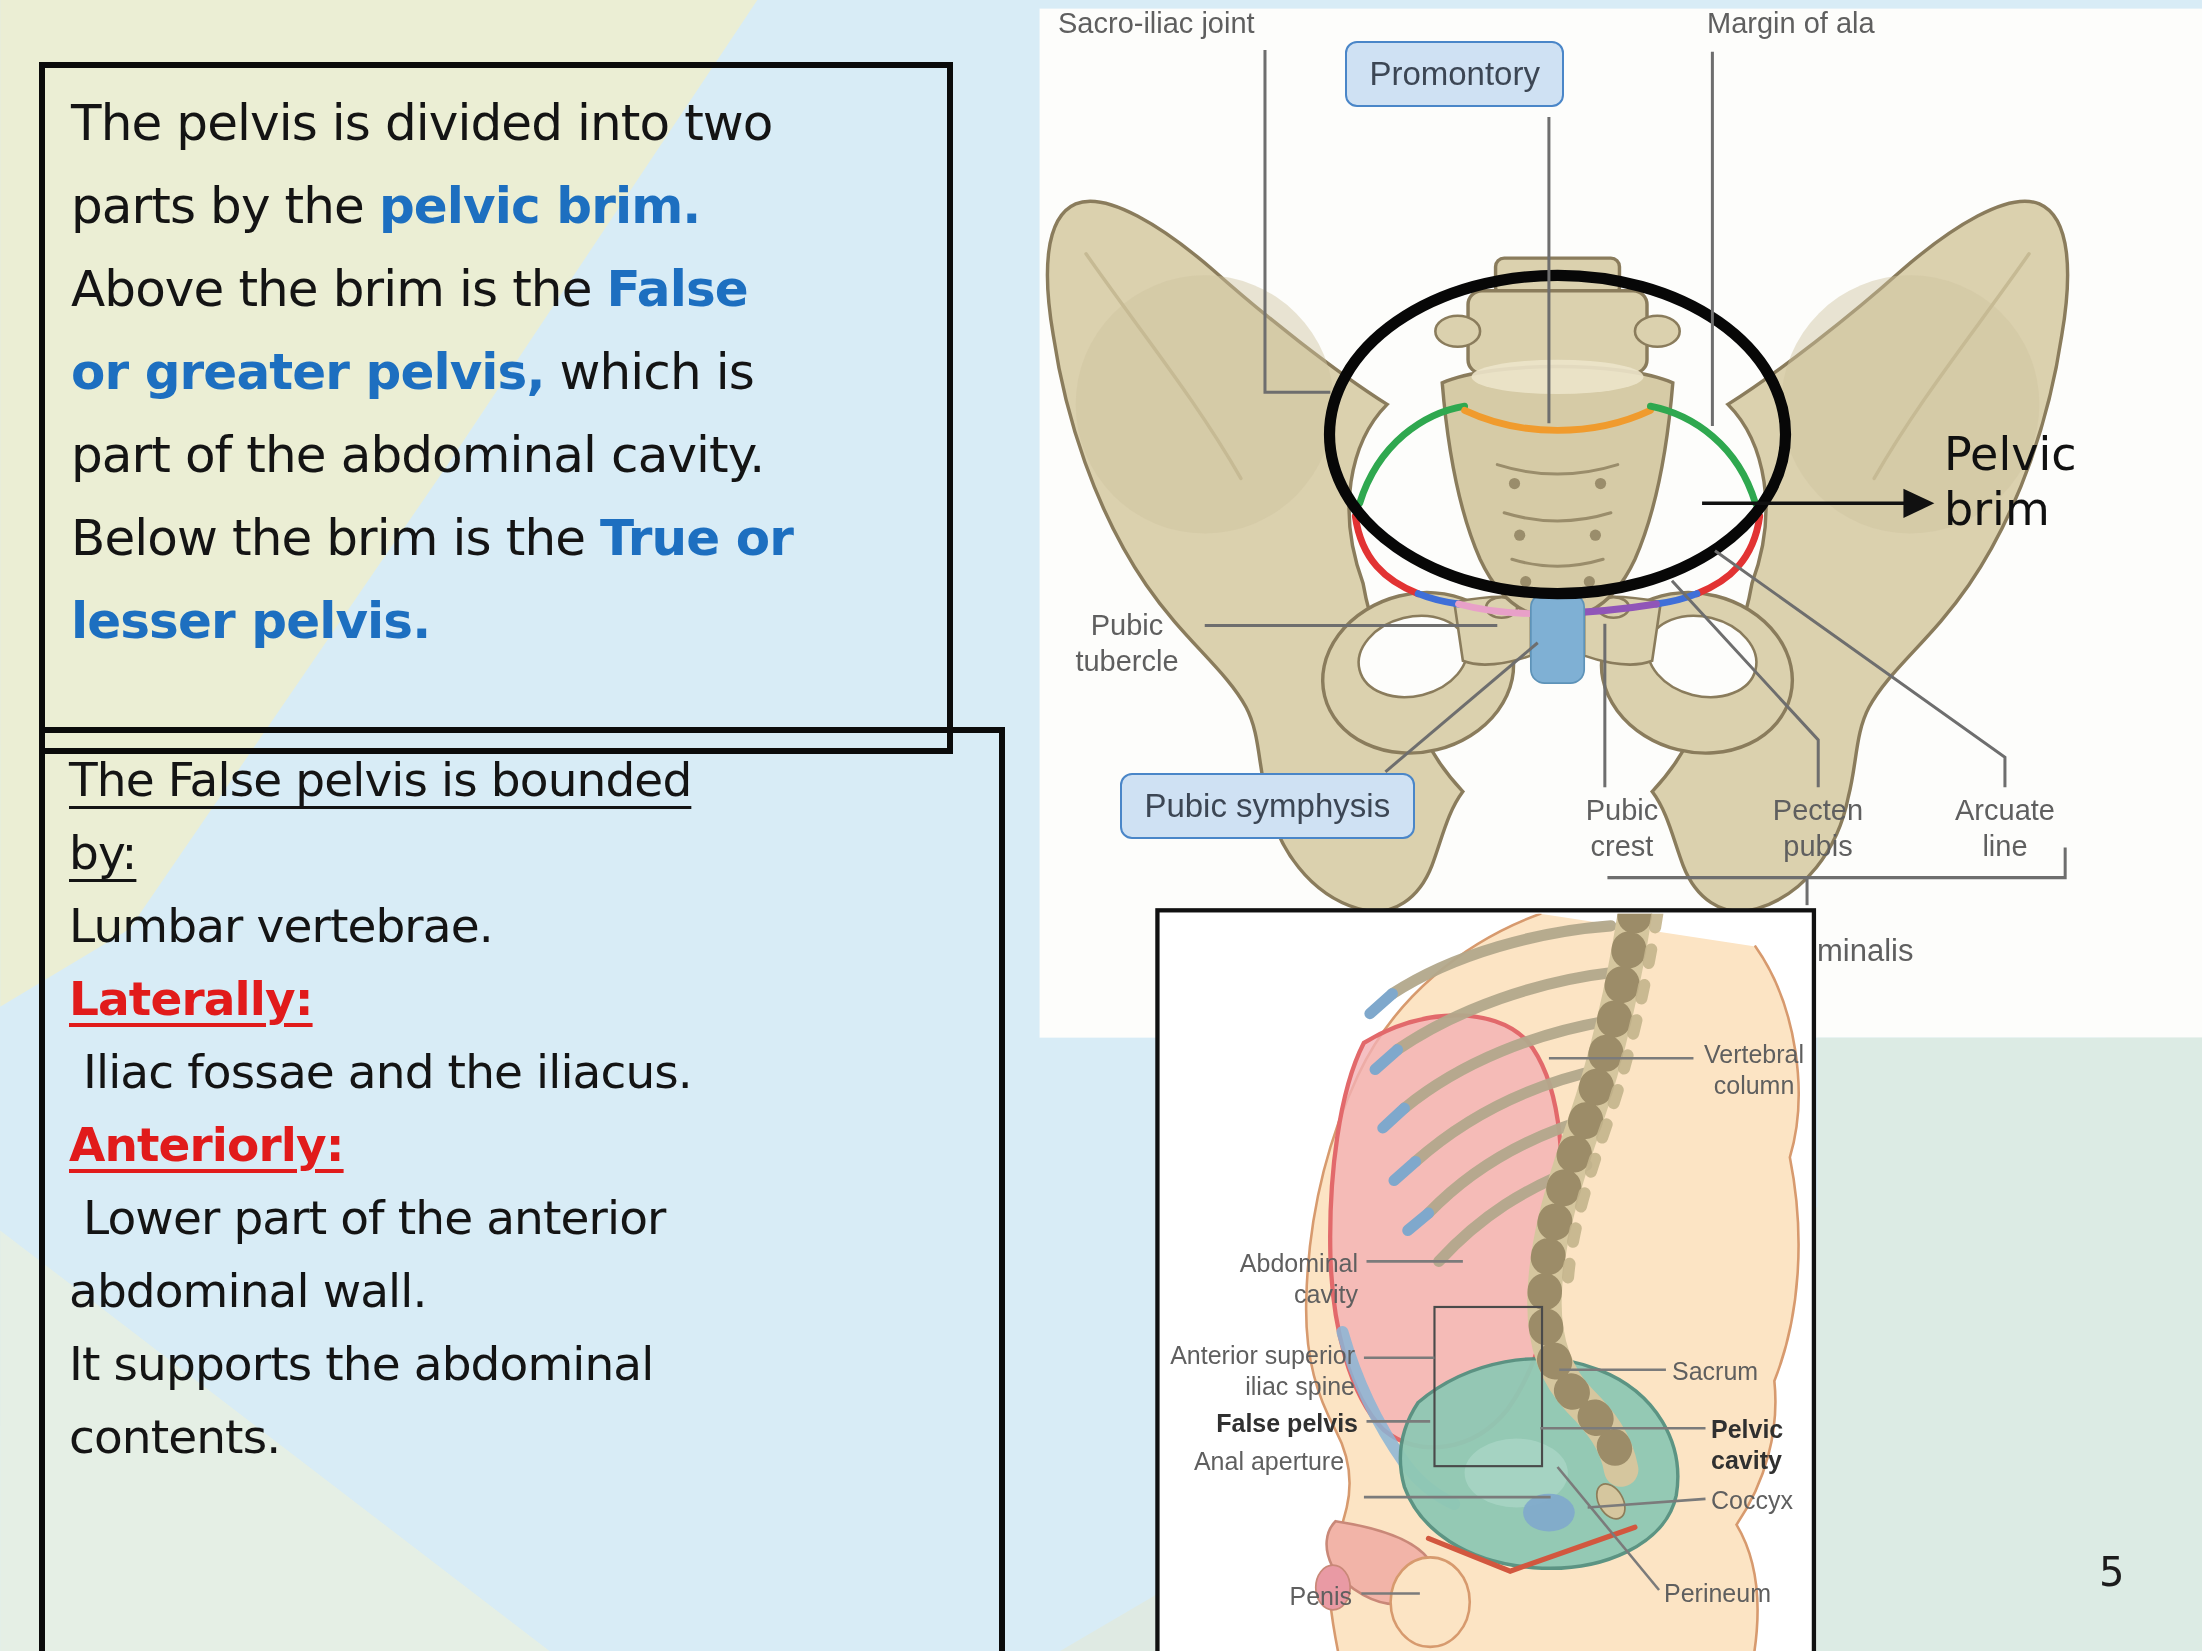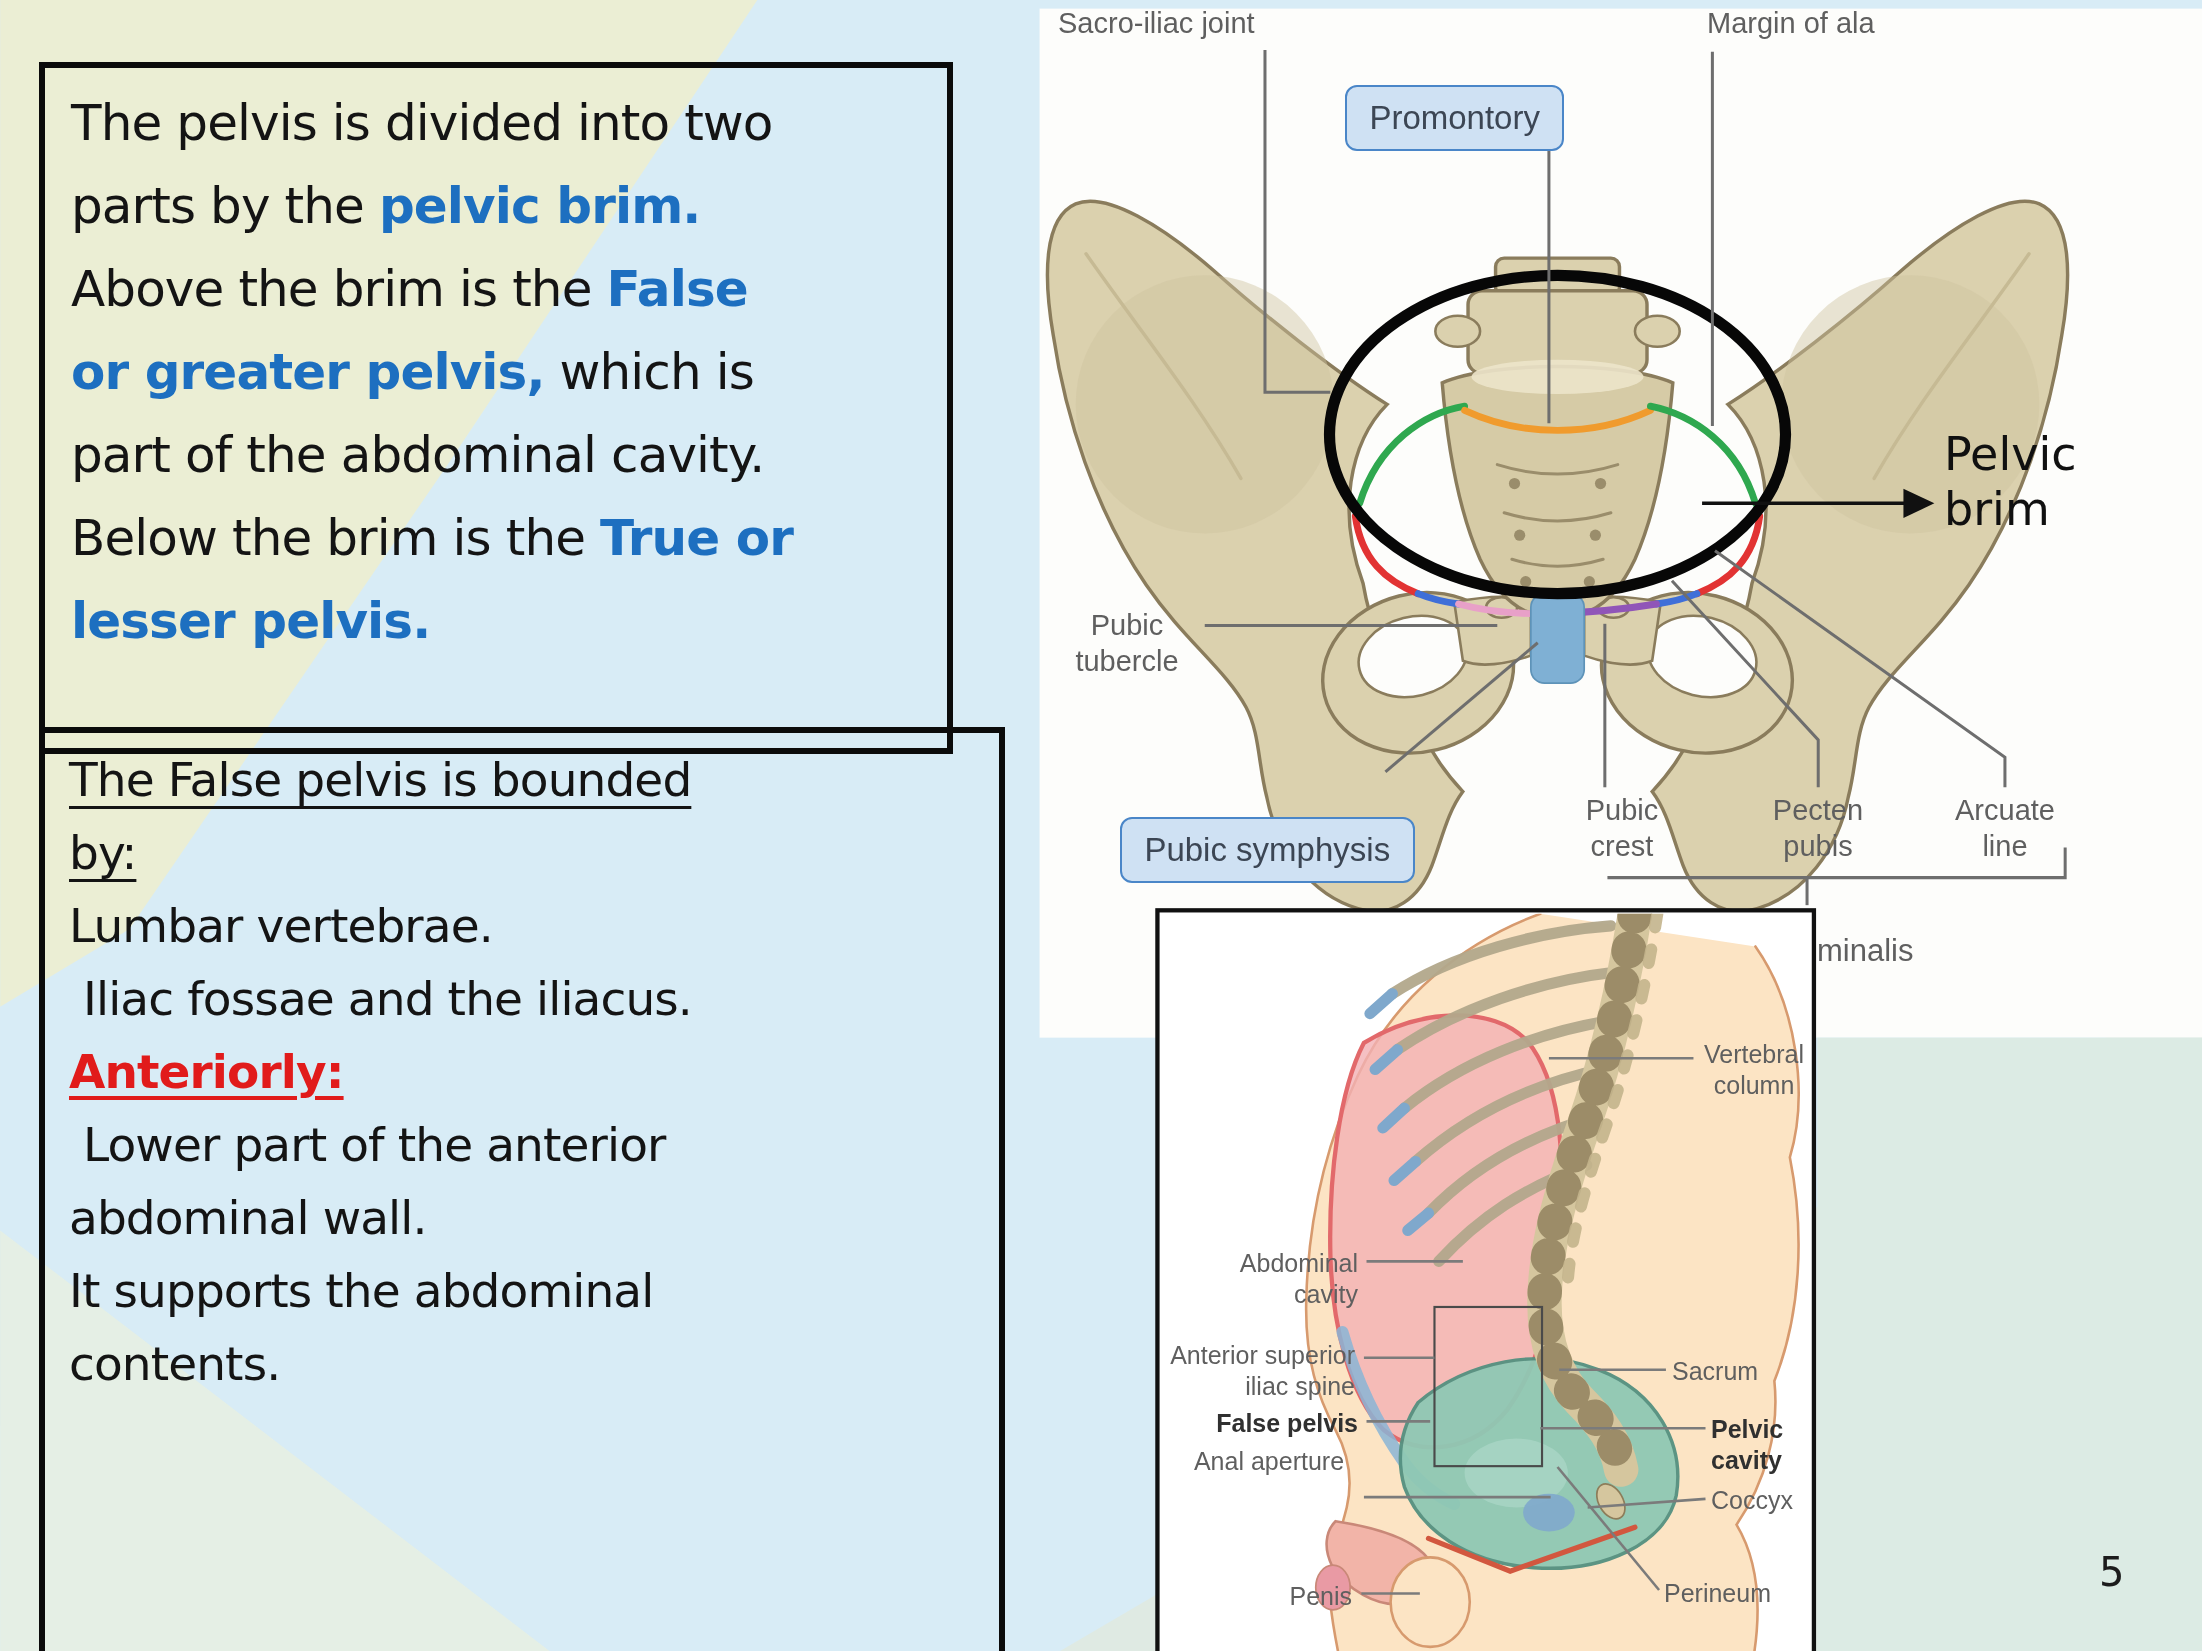--- a/index.html
+++ b/index.html
@@ -20,21 +20,21 @@
   .su{color:#141414;text-decoration:underline;text-decoration-thickness:3.4px;text-underline-offset:9.5px;}
   
   .flabel{position:absolute;font-family:"Liberation Sans",sans-serif;color:#5f5f5f;
           font-size:29px;line-height:36px;white-space:pre-line;}
   .flabel.small{font-size:25px;line-height:31px;}
   .flabel.boldlab{color:#303030;font-weight:bold;}
   .flabel.center{text-align:center;}
   .flabel.right{text-align:right;}
   .bluetag{position:absolute;font-family:"Liberation Sans",sans-serif;font-size:33px;color:#3c4654;
            background:#cfe1f3;border:2.6px solid #4a86c8;border-radius:12px;
-           padding:12px 22.4px;white-space:nowrap;box-sizing:border-box;margin-top:44px;}
+           padding:12px 22.4px;white-space:nowrap;box-sizing:border-box;}
   .brimlabel{position:absolute;left:1944px;top:427px;color:#101010;font-size:46px;line-height:55px;
              white-space:pre-line;font-family:"DejaVu Sans",sans-serif;}
   .pagenum{position:absolute;left:2099px;top:1549px;font-size:40px;color:#1c1c1c;}
 </style>
 </head>
 <body>
 
 <div class="slide">
 
   <svg class="layer" width="2203" height="1652" viewBox="0 0 2560 1920">
@@ -204,20 +204,21 @@
       <div class="tline"><span class="sb">or greater pelvis,</span><span class="sk"> which is</span></div>
       <div class="tline"><span class="sk">part of the abdominal cavity.</span></div>
       <div class="tline"><span class="sk">Below the brim is the </span><span class="sb">True or</span></div>
       <div class="tline"><span class="sb">lesser pelvis.</span></div>
     </div>
 
   <div class="tbox tbox2">
       <div class="tline"><span class="su">The False pelvis is bounded</span></div>
       <div class="tline"><span class="su">by:</span></div>
       <div class="tline"><span class="sk">Lumbar vertebrae.</span></div>
+      <div class="tline"><span class="sr">Laterally:</span></div>
       <div class="tline"><span class="sk"> Iliac fossae and the iliacus.</span></div>
       <div class="tline"><span class="sr">Anteriorly:</span></div>
       <div class="tline"><span class="sk"> Lower part of the anterior</span></div>
       <div class="tline"><span class="sk">abdominal wall.</span></div>
       <div class="tline"><span class="sk">It supports the abdominal</span></div>
       <div class="tline"><span class="sk">contents.</span></div>
     </div>
 
   <div class="flabel" style="left:1058px;top:5.2px;">Sacro-iliac joint</div>
   <div class="flabel" style="left:1707px;top:5.2px;">Margin of ala</div>

